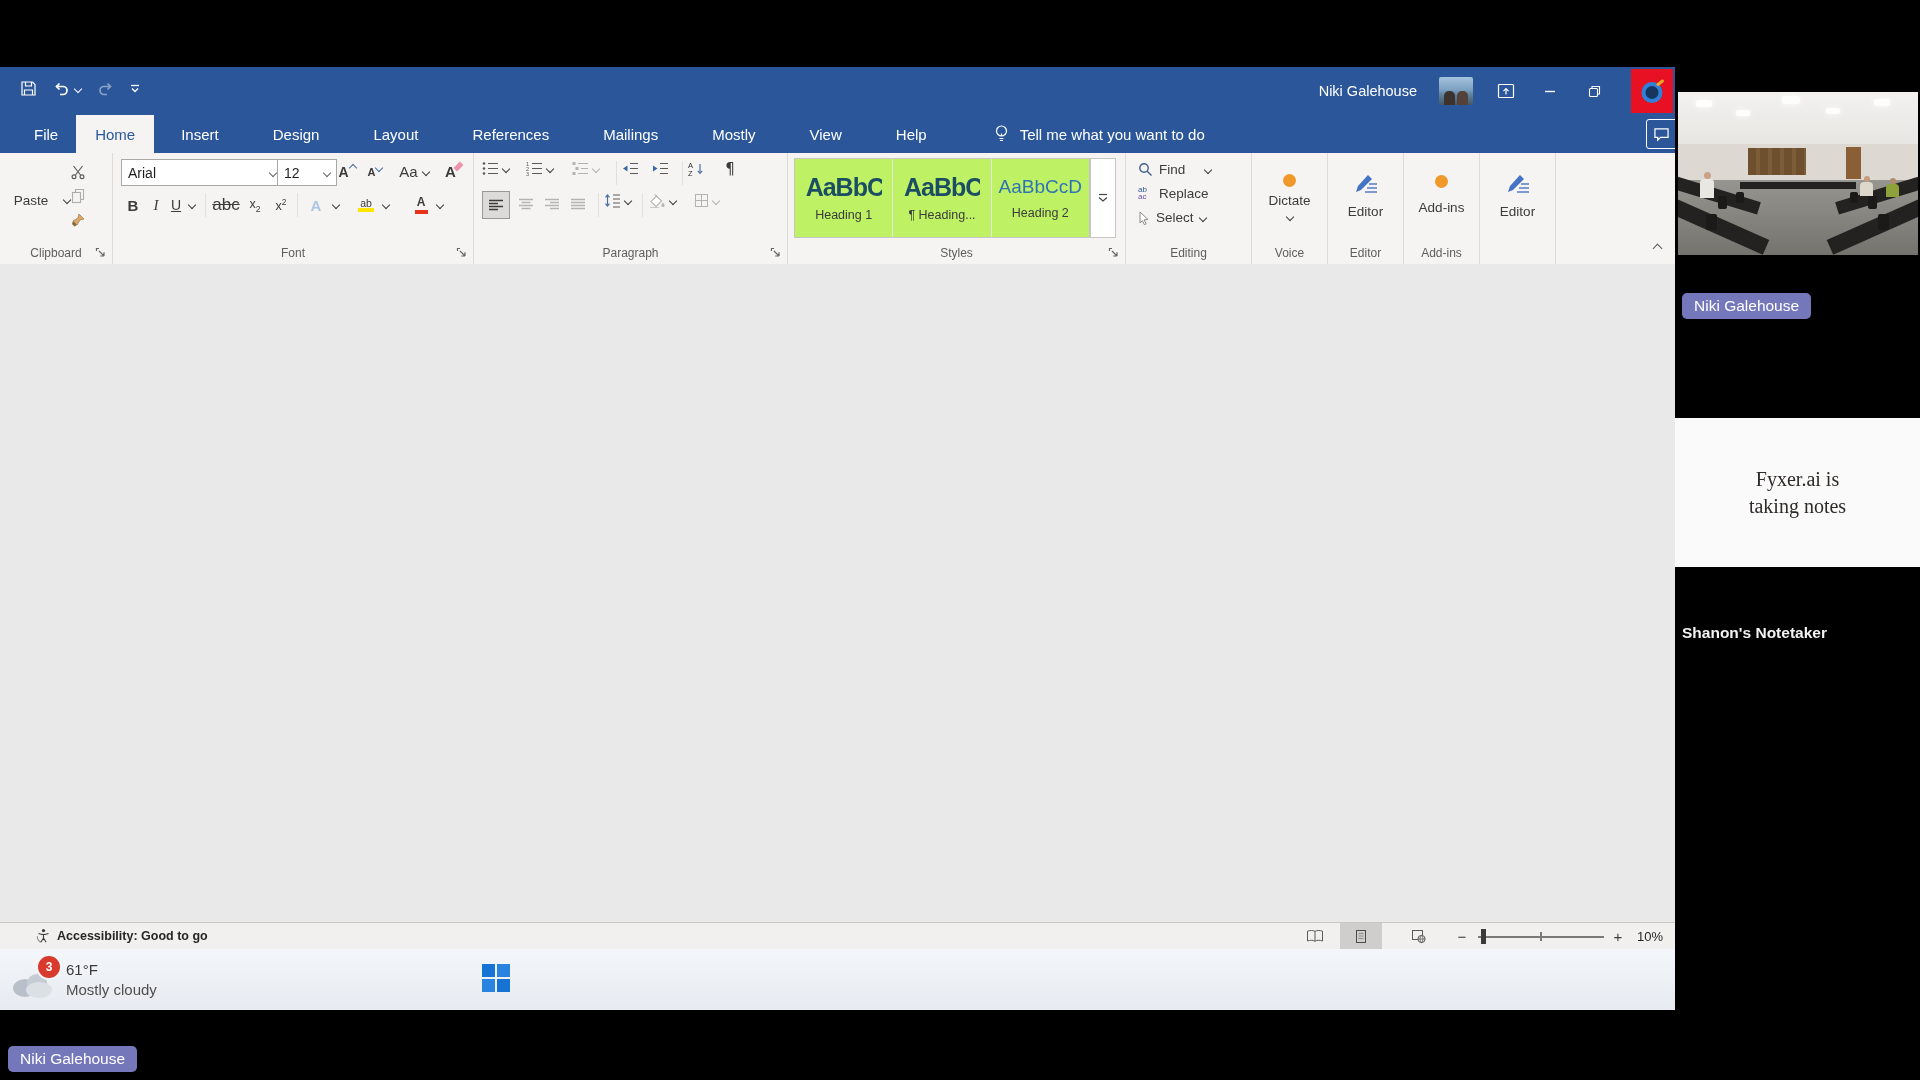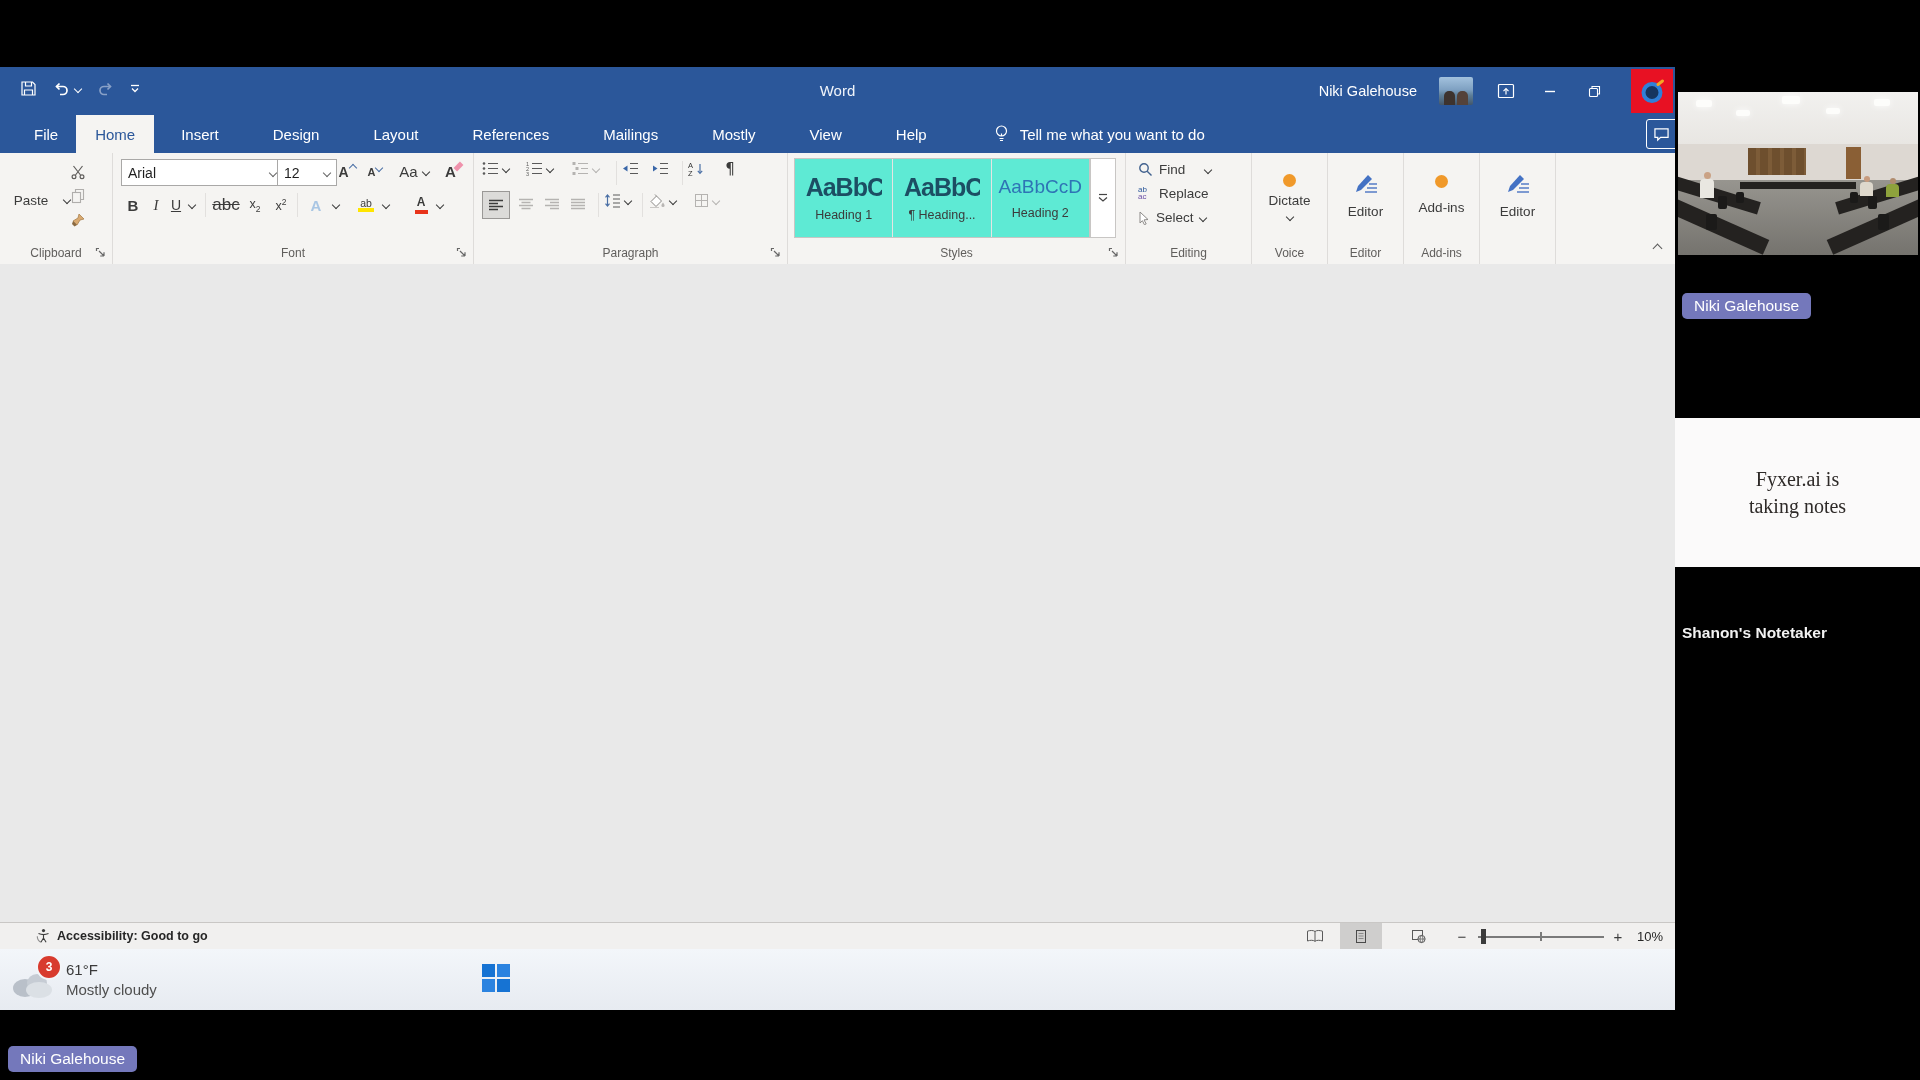--- a/index.html
+++ b/index.html
@@ -33,21 +33,21 @@
   .ribbon{position:absolute;left:0;top:153px;width:1675px;height:111px;background:#f5f4f2;border-bottom:1px solid #c9c7c5;display:flex}
   .grp{position:relative;height:111px;border-right:1px solid #dedcda;flex:0 0 auto}
   .glabel{position:absolute;bottom:4px;left:0;right:0;text-align:center;font-size:12px;color:#605e5c}
   .gl{position:absolute;bottom:6px;right:6px}
   .ib{position:absolute;display:flex;align-items:center;justify-content:center;color:#3b3b3b}
   .combo{position:absolute;background:#fff;border:1px solid #a9a8a7;height:25px;display:flex;align-items:center;font-size:14px;color:#1f1f1f;padding:0 6px;justify-content:space-between}
   .tg{font-size:15px;color:#3b3b3b}
   .ybar{width:16px;height:4px;background:#ffe500}
   .rbar{width:13px;height:4px;background:#e8331a}
   .sepv{position:absolute;width:1px;background:#e2e0de;top:40px;height:24px}
-  .cell{width:98px;height:78px;display:flex;flex-direction:column;align-items:center;justify-content:center;background:#5eead4}
+  .cell{width:98px;height:78px;display:flex;flex-direction:column;align-items:center;justify-content:center;background:#bef264}
   .prev1{font-weight:bold;font-size:25px;color:#1c4e63;letter-spacing:-1px;width:76px;overflow:hidden;white-space:nowrap;text-align:left;line-height:1}
   .prev2{font-size:19px;color:#2e74b5;white-space:nowrap;line-height:1.2}
   .slabel{font-size:12.5px;color:#3b3b3b;margin-top:8px;white-space:nowrap}
   .erow{position:absolute;left:12px;display:flex;align-items:center;gap:6px;font-size:13.5px;color:#3b3b3b}
   .dot{width:13px;height:13px;border-radius:50%;background:#f0992a}
   
   .doc{position:absolute;left:0;top:264px;width:1675px;height:658px;background:#e9e9e9}
   .sb{position:absolute;left:0;top:922px;width:1675px;height:27px;background:#f1f0ef;border-top:1px solid #c9c7c5;color:#262626}
   .vbtn{position:absolute;top:0;height:26px;display:flex;align-items:center;justify-content:center}
   
@@ -88,21 +88,20 @@
             <path d="M6.5 1.5l-3 3 3 3"></path>
           </svg>
         </span>
       <span>
           <svg width="10" height="9" viewBox="0 0 10 9" fill="none" stroke="#fff" stroke-width="1.3">
             <path d="M1 1.5h8"></path>
             <path d="M2 4.5l3 3 3-3"></path>
           </svg>
         </span>
     </div>
-    <div class="tbtitle">Word</div>
     <div class="tbright">
       <span style="font-size:14.5px;color:#fff">Niki Galehouse</span>
       <span class="avatar">
           <span class="p1"></span>
           <span class="p2"></span>
         </span>
       <span class="winbtn">
           <svg width="18" height="16" viewBox="0 0 18 16" fill="none" stroke="#fff" stroke-width="1.2">
             <rect x="1.5" y="1.5" width="15" height="13" rx="1"></rect>
             <path d="M9 11.5V6"></path>

